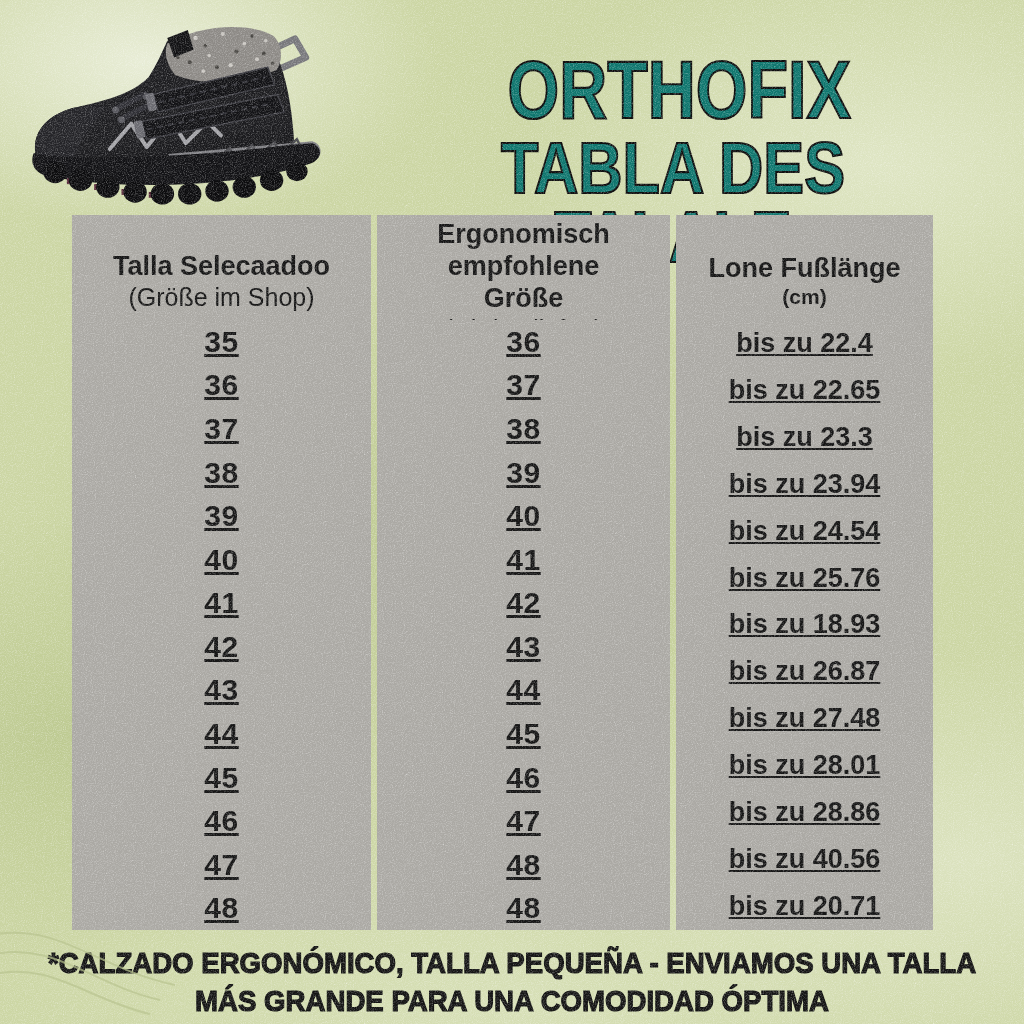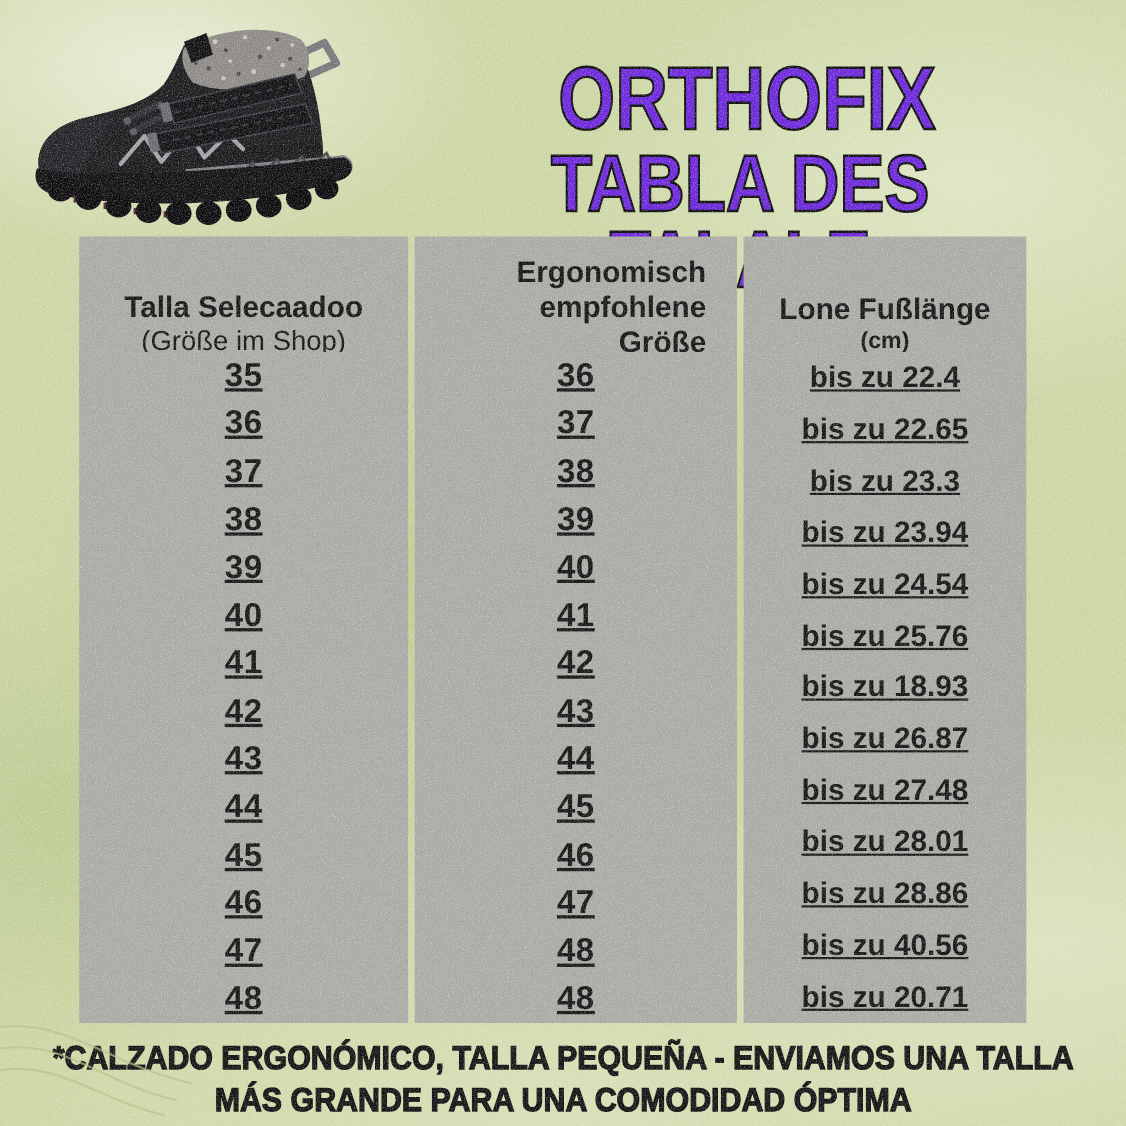--- a/index.html
+++ b/index.html
@@ -20,21 +20,21 @@
       radial-gradient(ellipse 540px 300px at 94% 84%, rgba(235,239,218,.50), transparent 70%),
       radial-gradient(ellipse 700px 260px at 50% 98%, rgba(224,231,198,.55), transparent 75%);
   }
   .noise-overlay { position:absolute; inset:0; z-index:5; pointer-events:none; }
 
   .hero { position:absolute; left:22px; top:8px; width:312px; height:206px; z-index:2; }
   .hero svg { width:100%; height:100%; }
 
   .title-block {
     position:absolute; left:330px; top:52px; width:686px; z-index:2;
-    text-align:center; line-height:.95; color:#6d28d9;
+    text-align:center; line-height:.95; color:#0f766e;
   }
   .brand-line {
     font-size:81px; font-weight:700; letter-spacing:0;
     transform:scaleX(.82); transform-origin:55% 50%;
     -webkit-text-stroke:2.2px #0e0e0e;
   }
   .subtitle-line {
     font-size:73px; font-weight:700; margin-top:4px;
     transform:scaleX(.84); transform-origin:50% 50%;
     -webkit-text-stroke:2.2px #0e0e0e;
@@ -46,21 +46,21 @@
   }
   .thead, .tbody { display:grid; grid-template-columns:299px 293px 257px; gap:6px; }
   .thead { height:100px; }
   .hcell {
     background:var(--panel-gray,#a9a8a3);
     display:flex; flex-direction:column; align-items:center; justify-content:center;
     text-align:center; line-height:1.18;
   }
   .hcell .ht { font-size:27px; font-weight:700; }
   .hcell .hs { font-size:25px; font-weight:400; }
-  .hcell:nth-child(2) { padding:17px 28px;text-align:right; }
+  .hcell:nth-child(2) { padding:4px 28px; }
   .hcell:nth-child(3) .hs { font-weight:700; font-size:21px; }
   .tbody { height:610px;text-decoration:underline; }
   .tcol { background:var(--panel-gray,#a9a8a3); display:flex; flex-direction:column; }
   .tcell { flex:1; display:flex; align-items:center; justify-content:center;
            font-size:30px; font-weight:700; letter-spacing:.5px; }
   .tcol.c2 .tcell { font-size:27px; letter-spacing:0; }
 
   .footer-note {
     position:absolute; left:0; top:944px; width:1024px; z-index:2;
     text-align:center; font-weight:700; font-size:30px; line-height:1.28;

